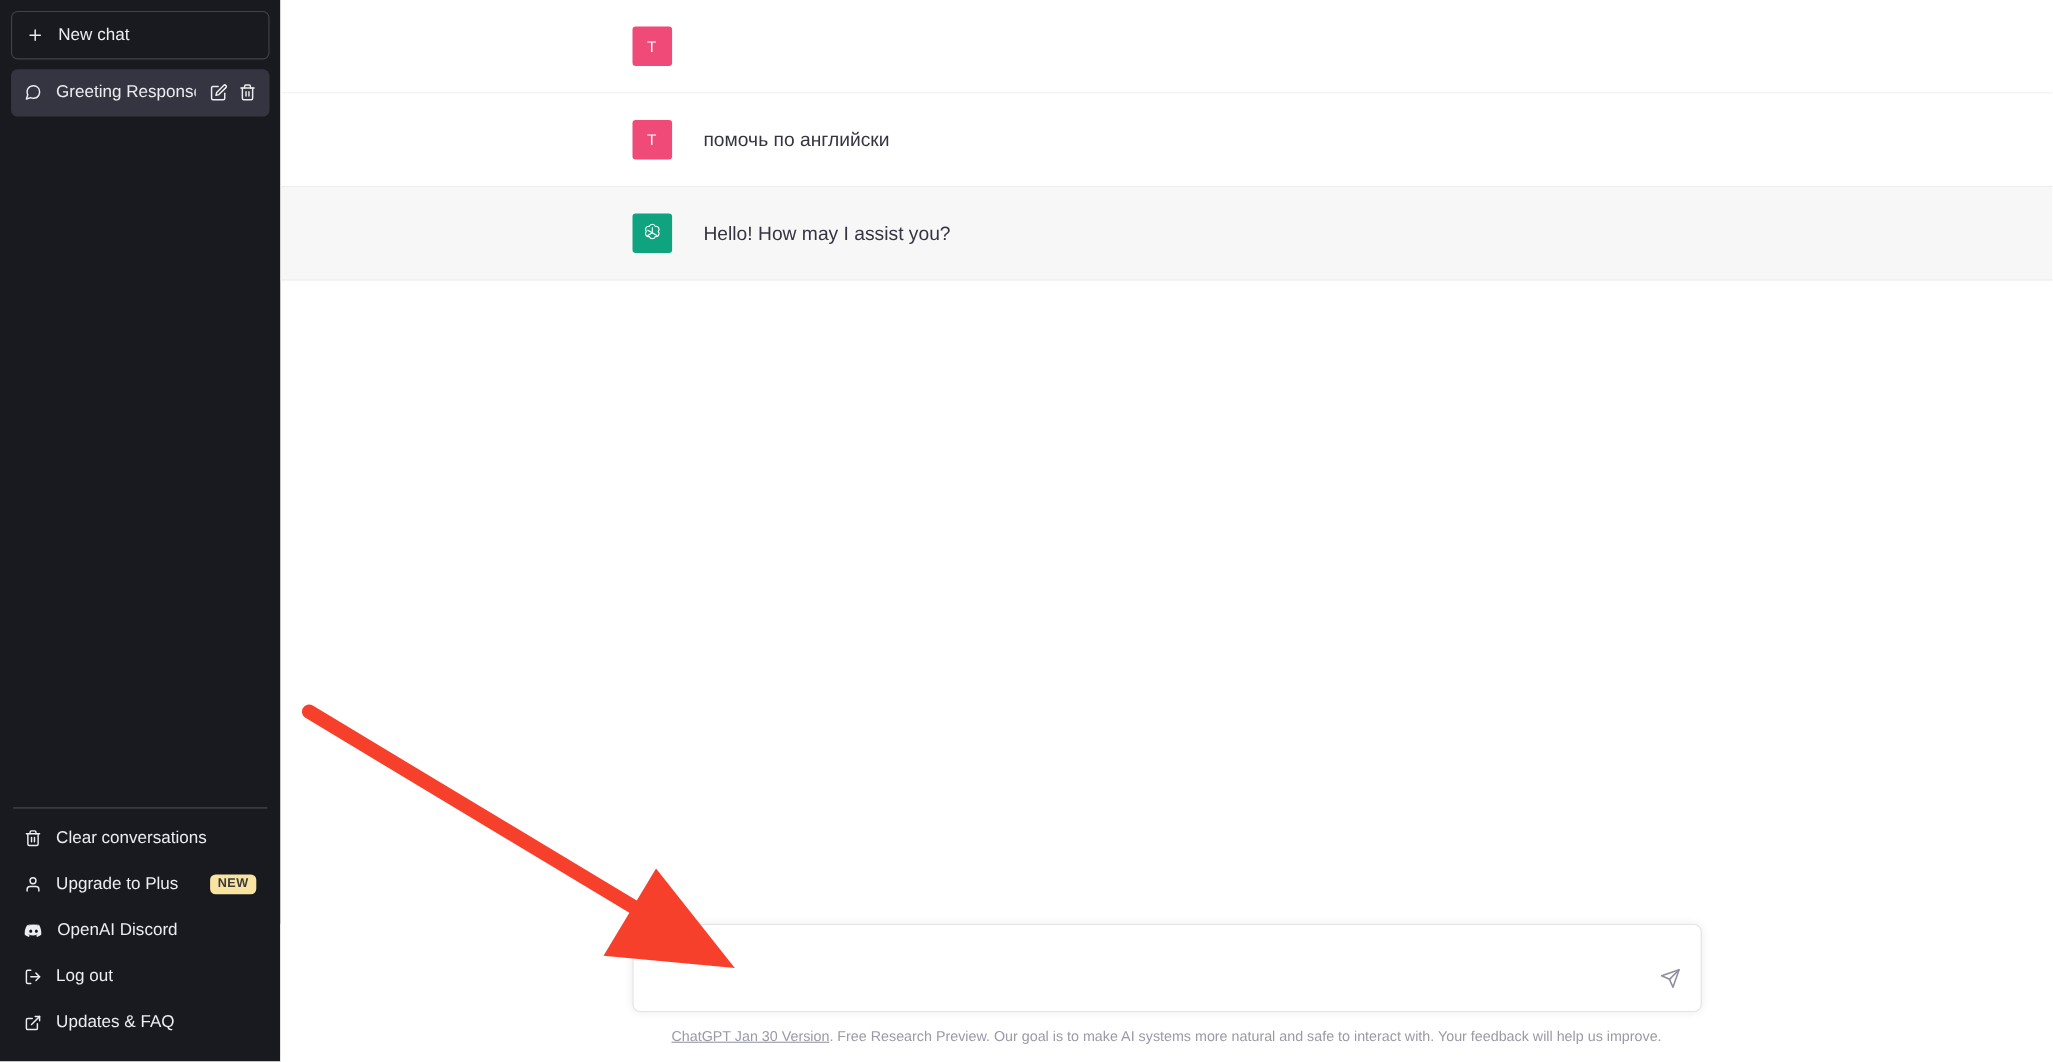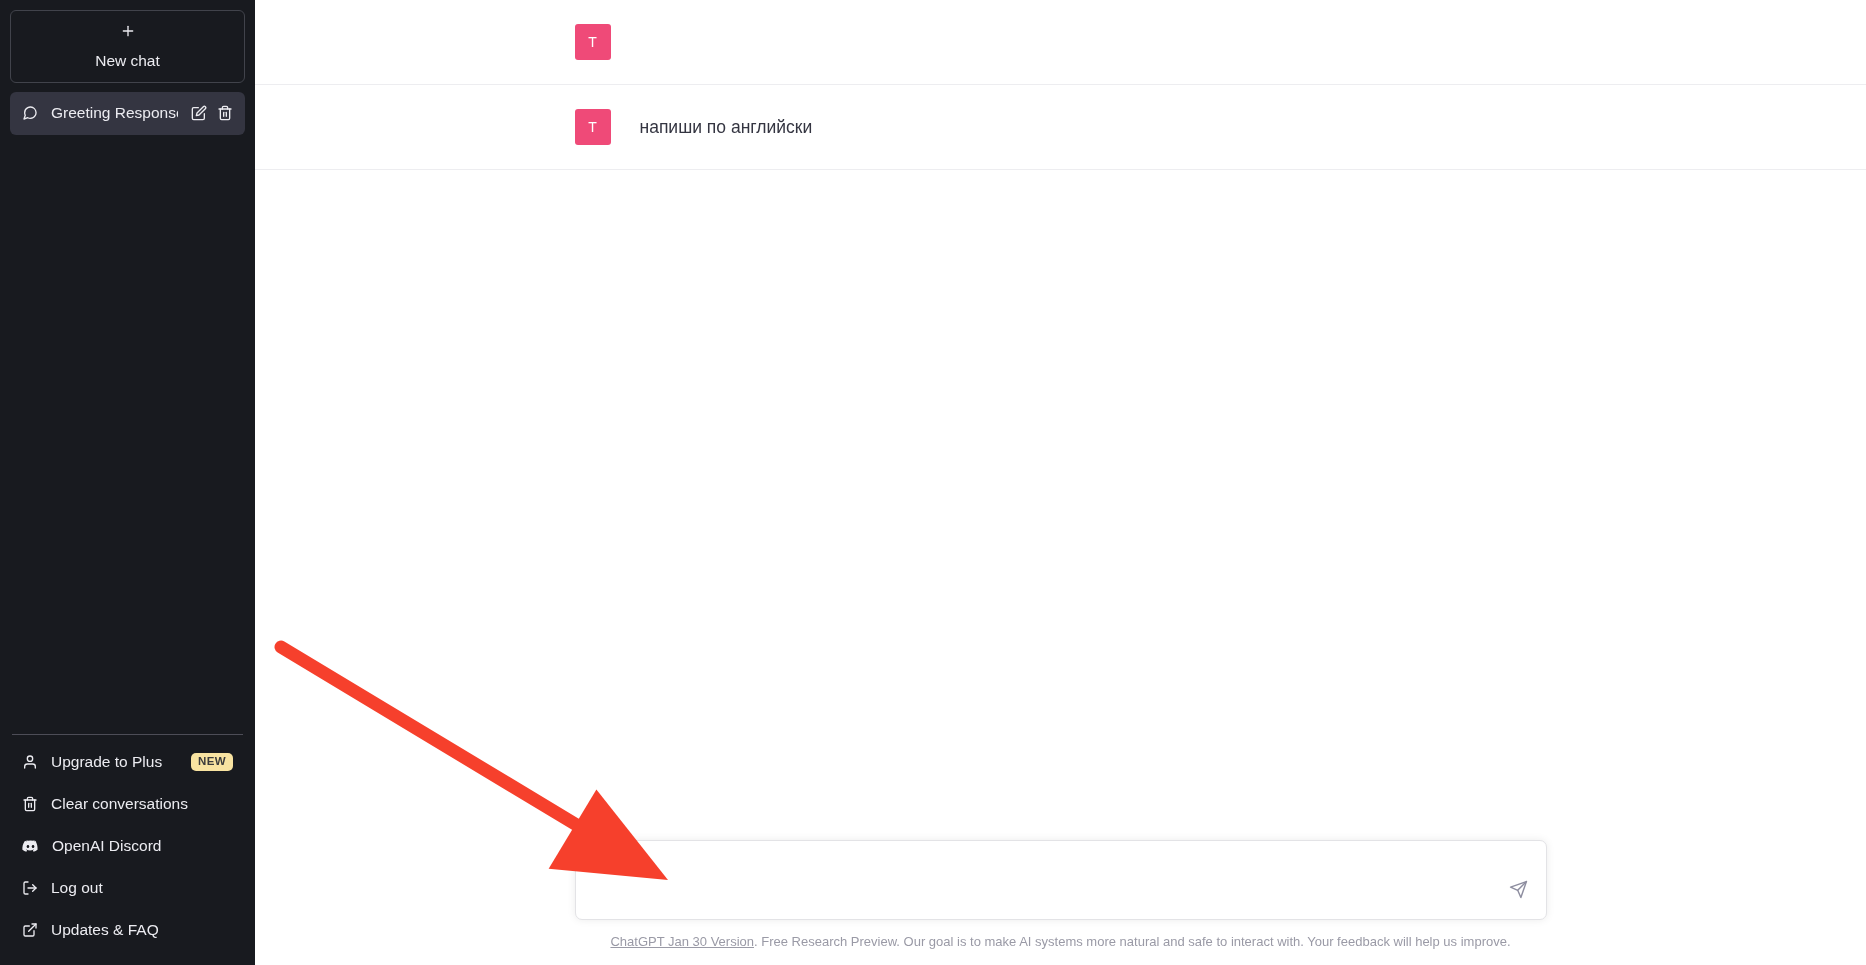--- a/index.html
+++ b/index.html
@@ -39,21 +39,20 @@
     border: 1px solid #41434b;
     border-radius: 6px;
     padding: 12px 13px;
     cursor: pointer;
     color: #ececf1;
     background: transparent;
     font-size: 15.5px;
     font-family: inherit;
     width: 100%;
     text-align: left;
-    flex-direction: column;
   }
 
   .chat-list { margin-top: 9px; flex: 0 0 auto; }
 
   .chat-item {
     display: flex;
     align-items: center;
     gap: 13px;
     background: #343541;
     border-radius: 6px;
@@ -290,38 +289,38 @@
 
     <div class="sidebar-spacer"></div>
 
     <div class="sidebar-divider"></div>
 
     <div class="sidebar-bottom">
 
       <div class="menu-item">
         <span class="ico">
           <svg width="16" height="16" viewBox="0 0 24 24" fill="none" stroke="currentColor" stroke-width="2" stroke-linecap="round" stroke-linejoin="round">
-            <path d="M20 21v-2a4 4 0 0 0-4-4H8a4 4 0 0 0-4 4v2"></path>
-            <circle cx="12" cy="7" r="4"></circle>
-          </svg>
-        </span>
-        <span class="label">Upgrade to Plus</span>
-        <span class="badge-new">NEW</span>
-      </div>
-
-      <div class="menu-item">
-        <span class="ico">
-          <svg width="16" height="16" viewBox="0 0 24 24" fill="none" stroke="currentColor" stroke-width="2" stroke-linecap="round" stroke-linejoin="round">
             <polyline points="3 6 5 6 21 6"></polyline>
             <path d="M19 6v14a2 2 0 0 1-2 2H7a2 2 0 0 1-2-2V6m3 0V4a2 2 0 0 1 2-2h4a2 2 0 0 1 2 2v2"></path>
             <line x1="10" y1="11" x2="10" y2="17"></line>
             <line x1="14" y1="11" x2="14" y2="17"></line>
           </svg>
         </span>
         <span class="label">Clear conversations</span>
+      </div>
+
+      <div class="menu-item">
+        <span class="ico">
+          <svg width="16" height="16" viewBox="0 0 24 24" fill="none" stroke="currentColor" stroke-width="2" stroke-linecap="round" stroke-linejoin="round">
+            <path d="M20 21v-2a4 4 0 0 0-4-4H8a4 4 0 0 0-4 4v2"></path>
+            <circle cx="12" cy="7" r="4"></circle>
+          </svg>
+        </span>
+        <span class="label">Upgrade to Plus</span>
+        <span class="badge-new">NEW</span>
       </div>
 
 
       <div class="menu-item">
         <span class="ico">
           <svg width="17" height="17" viewBox="0 0 24 24" fill="currentColor">
             <path d="M20.3 4.5a18 18 0 0 0-4.5-1.4l-.2.4a13 13 0 0 1 3.9 1.9 16.5 16.5 0 0 0-14.9 0 13 13 0 0 1 3.9-1.9l-.2-.4A18 18 0 0 0 3.7 4.5C1 8.6.3 12.6.6 16.6a18 18 0 0 0 5.5 2.8l1.1-1.8a11.7 11.7 0 0 1-1.8-.9l.4-.3a12.8 12.8 0 0 0 10.9 0l.4.3a11.7 11.7 0 0 1-1.8.9l1.1 1.8a18 18 0 0 0 5.5-2.8c.4-4.7-.7-8.6-2.6-12.1zM8.4 14.2c-1 0-1.9-1-1.9-2.2s.9-2.2 1.9-2.2 1.9 1 1.9 2.2-.9 2.2-1.9 2.2zm7.2 0c-1 0-1.9-1-1.9-2.2s.9-2.2 1.9-2.2 1.9 1 1.9 2.2-.8 2.2-1.9 2.2z"></path>
           </svg>
         </span>
         <span class="label">OpenAI Discord</span>
@@ -363,24 +362,40 @@
           </div>
         </div>
       </div>
 
 
       <div class="msg-row user">
         <div class="msg-inner">
           <div class="avatar user">
             <span>T</span>
           </div>
-          <div class="msg-text">напиши по английски</div>
+          <div class="msg-text">помочь по английски</div>
         </div>
       </div>
 
+      <div class="msg-row assistant">
+        <div class="msg-inner">
+          <div class="avatar assistant">
+            <span class="ico">
+              <svg width="22" height="22" viewBox="0 0 24 24" fill="none" stroke="#ffffff" stroke-width="1.1" stroke-linecap="round" stroke-linejoin="round">
+                <path d="M12 3.1a3 3 0 0 1 2.9 2.2 3 3 0 0 1 3.4 1.4 3 3 0 0 1-.4 3.6 3 3 0 0 1 .4 3.6 3 3 0 0 1-3.4 1.4A3 3 0 0 1 12 17.5a3 3 0 0 1-2.9-2.2 3 3 0 0 1-3.4-1.4 3 3 0 0 1 .4-3.6 3 3 0 0 1-.4-3.6 3 3 0 0 1 3.4-1.4A3 3 0 0 1 12 3.1z"></path>
+                <path d="M12 6.4v5.2l4.5 2.6"></path>
+                <path d="M12 11.6 7.5 14.2"></path>
+                <path d="M12 11.6 7.5 9"></path>
+              </svg>
+            </span>
+          </div>
+          <div class="msg-text">Hello! How may I assist you?</div>
+
+        </div>
+      </div>
 
     </div>
 
     <div id="composer-zone">
       <div class="composer-wrap">
         <div class="composer-box">
           <textarea class="composer-input" placeholder="" style=""></textarea>
           <button class="send-btn">
             <svg width="19" height="19" viewBox="0 0 24 24" fill="none" stroke="currentColor" stroke-width="1.8" stroke-linecap="round" stroke-linejoin="round">
               <line x1="22" y1="2" x2="11" y2="13"></line>

